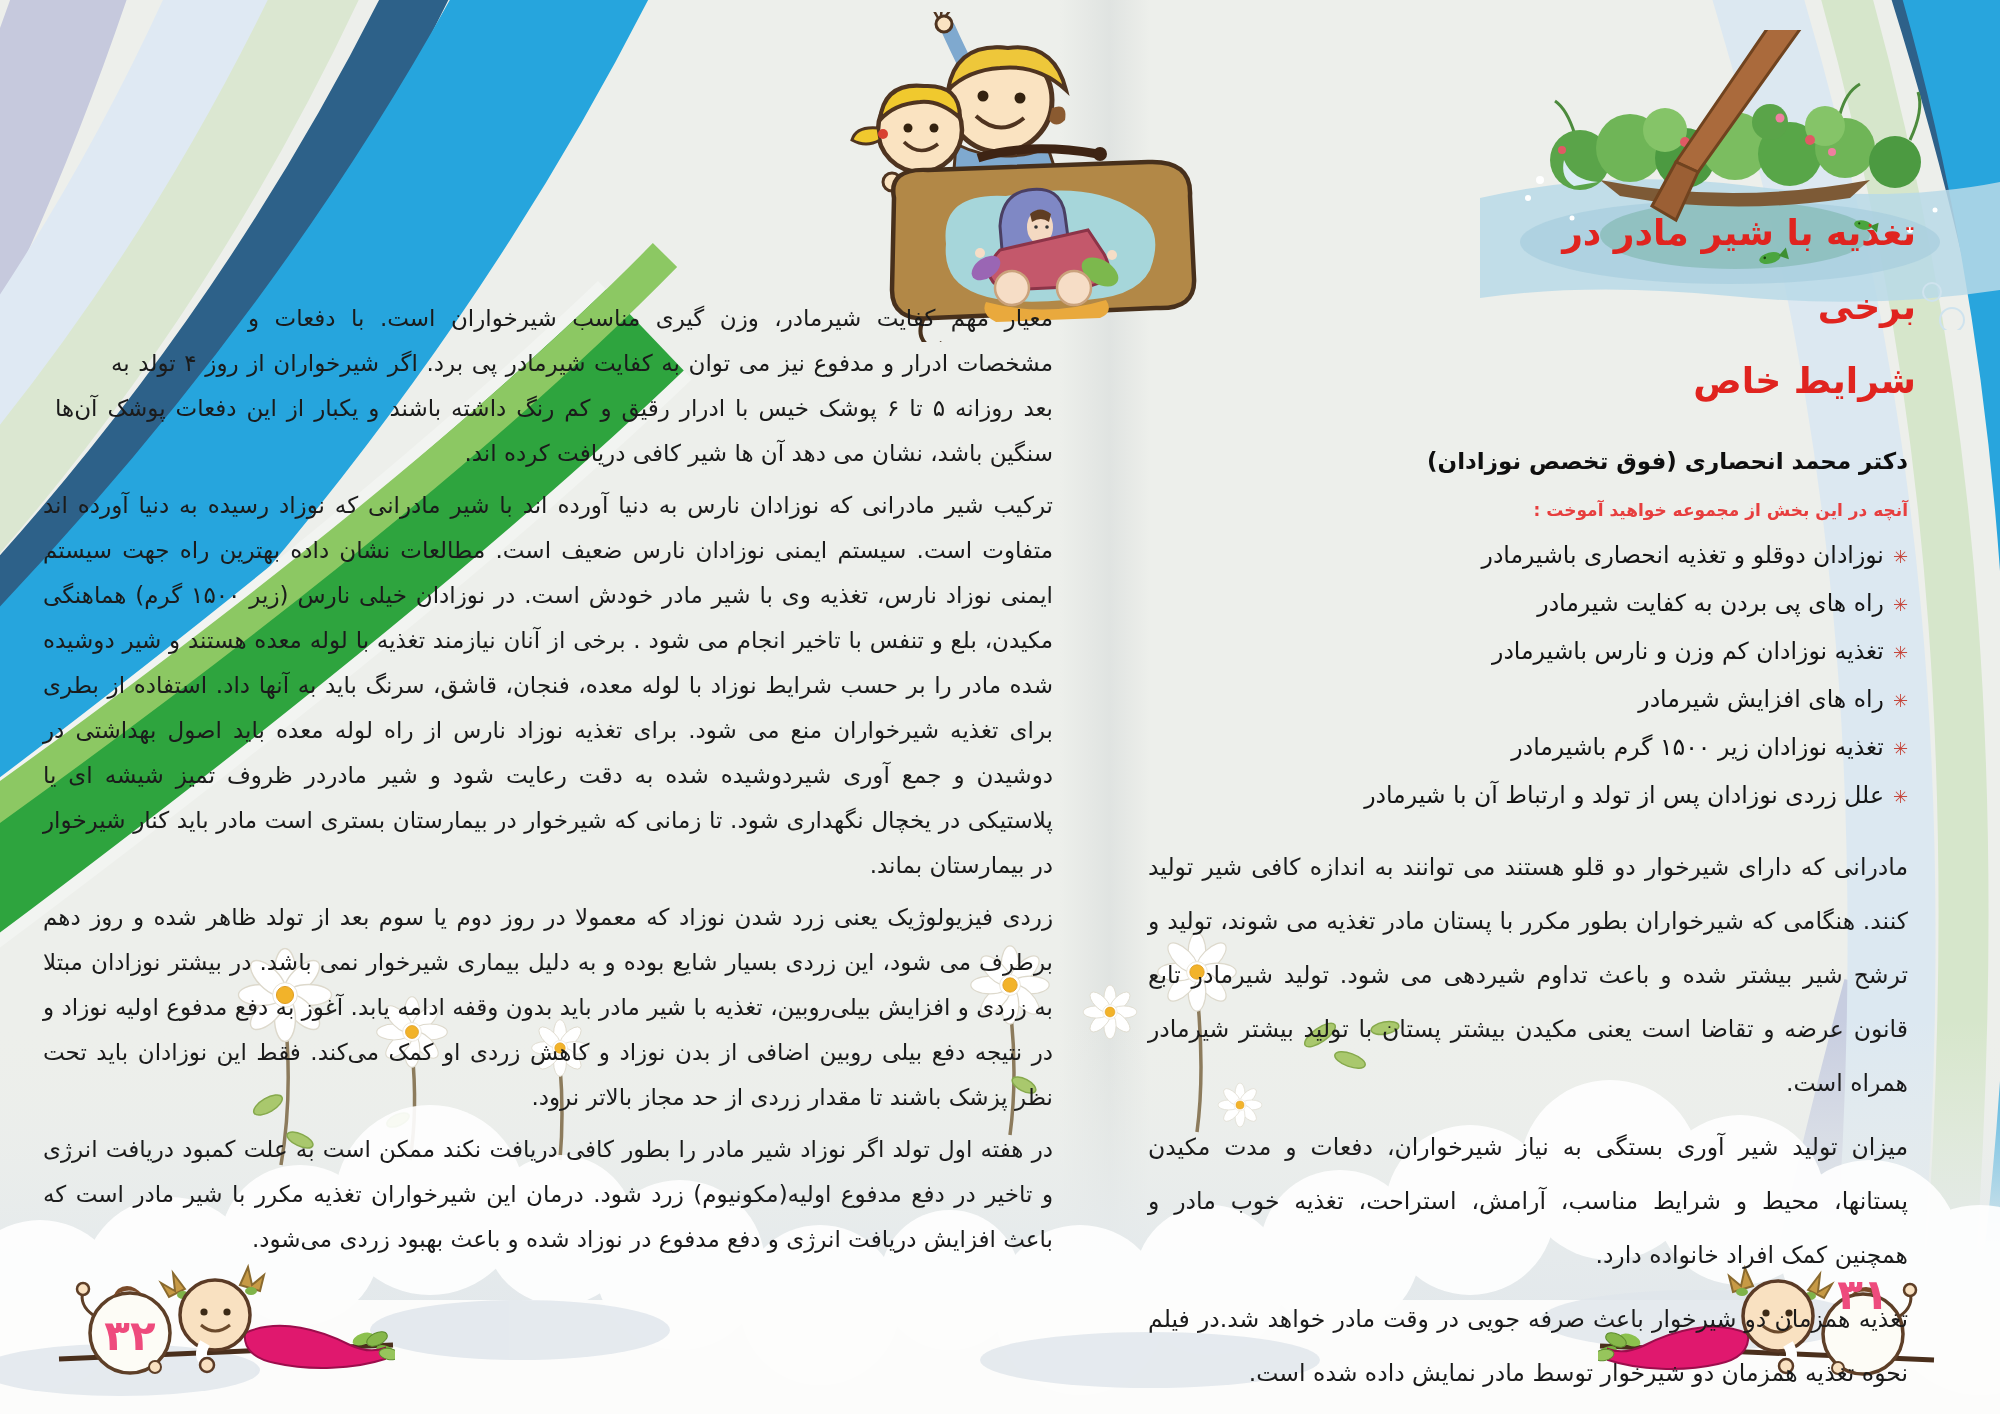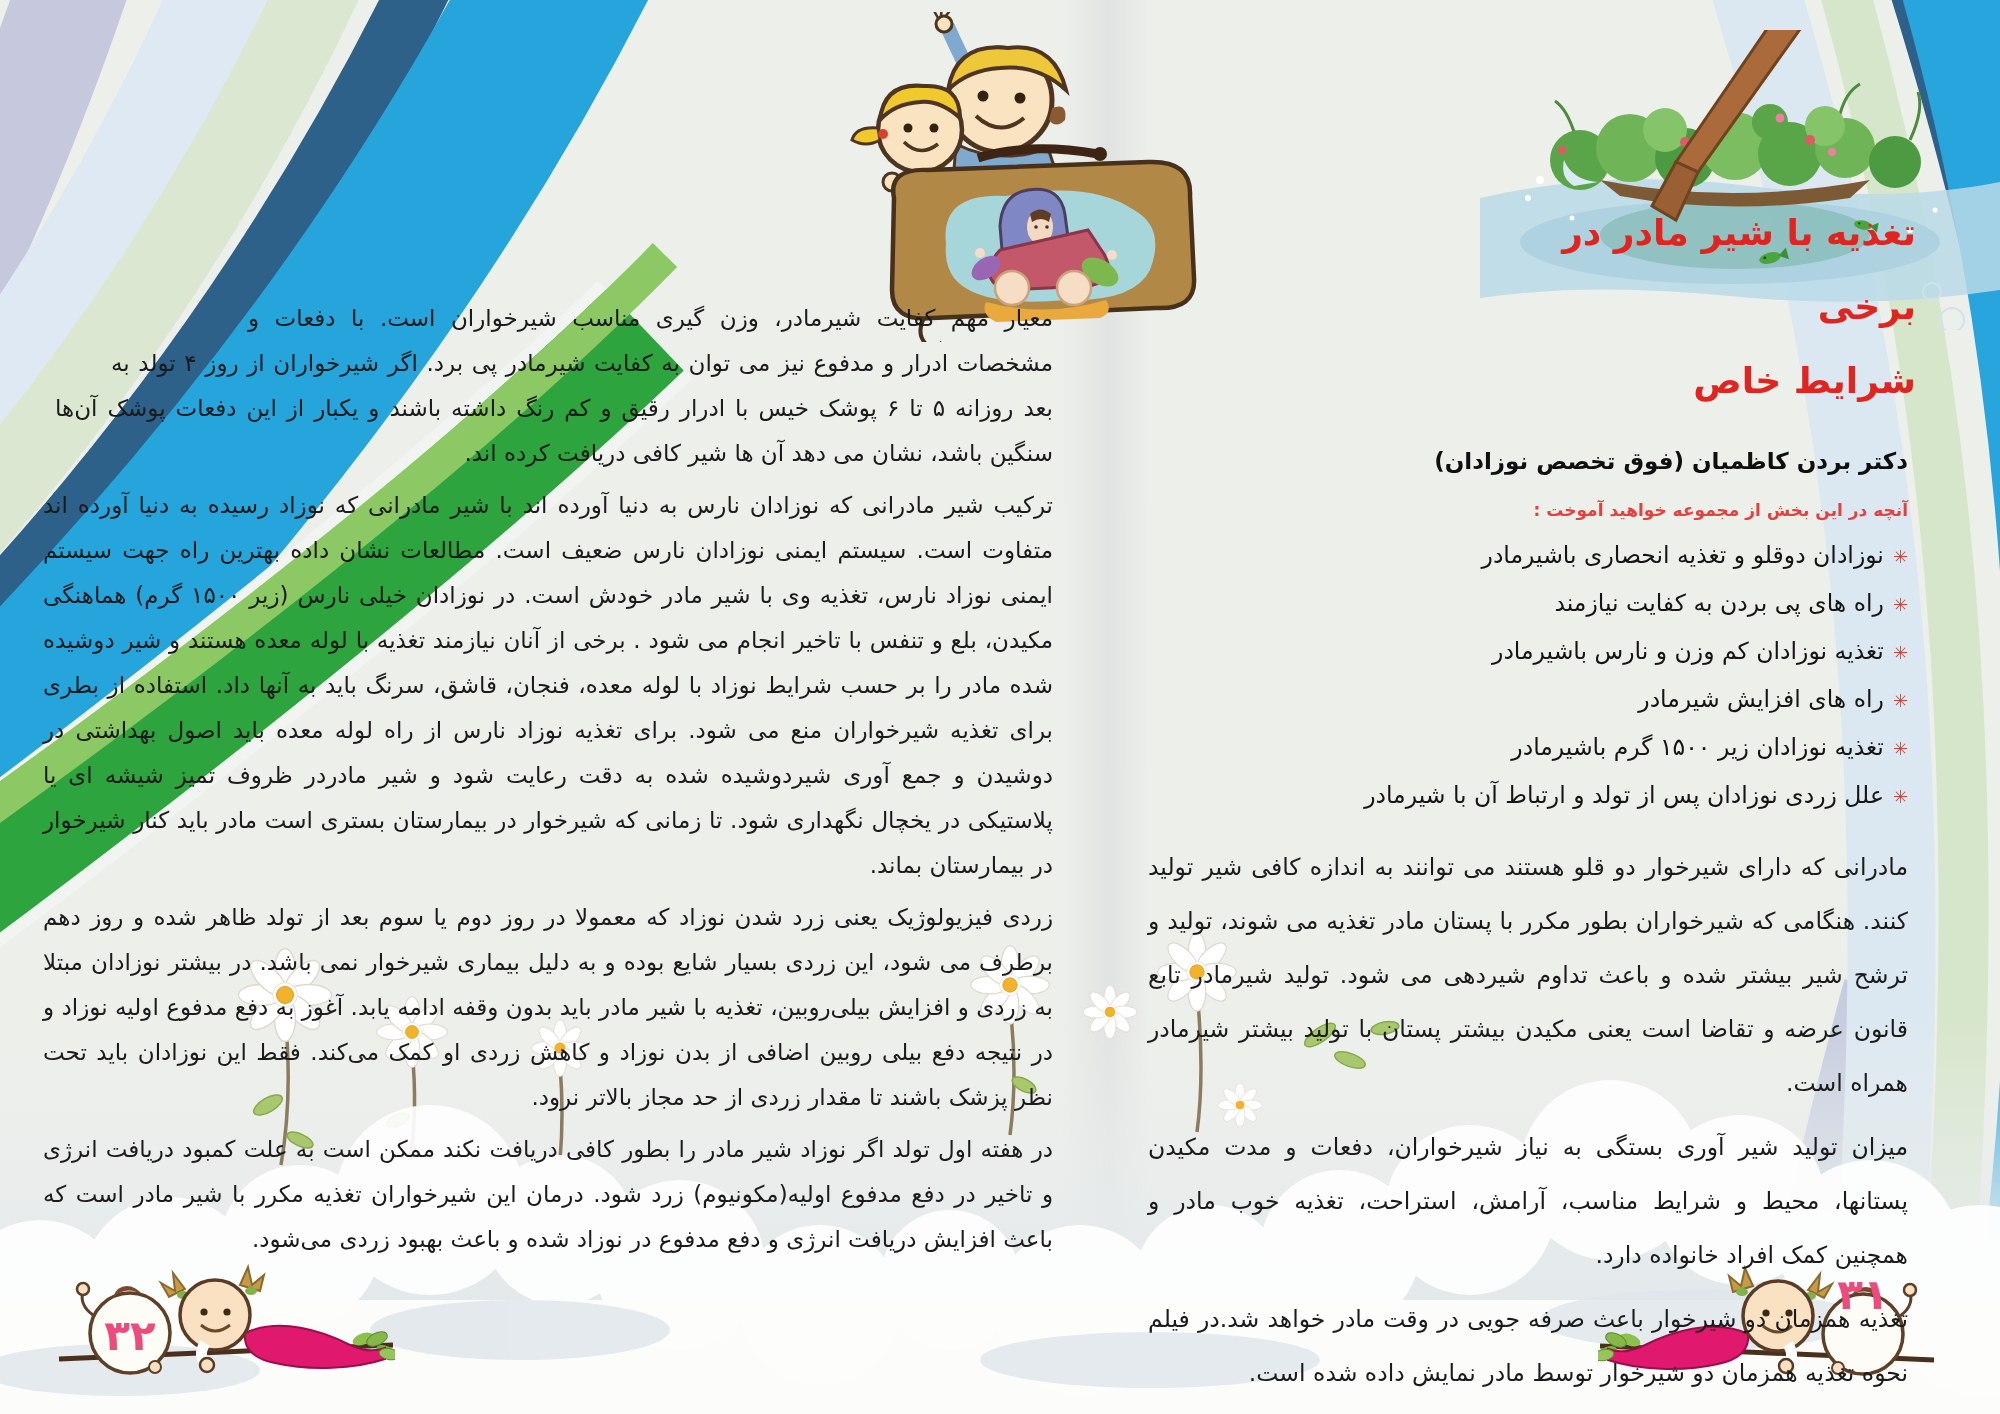--- a/index.html
+++ b/index.html
@@ -321,28 +321,28 @@
     <p>ترکیب شیر مادرانی که نوزادان نارس به دنیا آورده اند با شیر مادرانی که نوزاد رسیده به دنیا آورده اند متفاوت است. سیستم ایمنی نوزادان نارس ضعیف است. مطالعات نشان داده بهترین راه جهت سیستم ایمنی نوزاد نارس، تغذیه وی با شیر مادر خودش است. در نوزادان خیلی نارس (زیر ۱۵۰۰ گرم) هماهنگی مکیدن، بلع و تنفس با تاخیر انجام می شود . برخی از آنان نیازمند تغذیه با لوله معده هستند و شیر دوشیده شده مادر را بر حسب شرایط نوزاد با لوله معده، فنجان، قاشق، سرنگ باید به آنها داد. استفاده از بطری برای تغذیه شیرخواران منع می شود. برای تغذیه نوزاد نارس از راه لوله معده باید اصول بهداشتی در دوشیدن و جمع آوری شیردوشیده شده به دقت رعایت شود و شیر مادردر ظروف تمیز شیشه ای یا پلاستیکی در یخچال نگهداری شود. تا زمانی که شیرخوار در بیمارستان بستری است مادر باید کنار شیرخوار در بیمارستان بماند.</p>
     <p>زردی فیزیولوژیک  یعنی زرد شدن نوزاد که معمولا در روز دوم یا سوم  بعد از تولد ظاهر شده و روز دهم برطرف می شود، این زردی بسیار شایع بوده و به دلیل بیماری شیرخوار نمی باشد. در بیشتر نوزادان مبتلا به زردی و افزایش بیلی‌روبین، تغذیه با شیر مادر باید بدون وقفه ادامه یابد. آغوز به دفع مدفوع اولیه نوزاد و در نتیجه دفع بیلی روبین اضافی از بدن نوزاد و کاهش زردی او کمک می‌کند. فقط این نوزادان باید تحت نظر پزشک باشند تا مقدار زردی از حد مجاز بالاتر نرود.</p>
     <p>در هفته اول تولد اگر نوزاد شیر مادر را بطور کافی دریافت نکند  ممکن است به علت کمبود دریافت انرژی و تاخیر در دفع مدفوع اولیه(مکونیوم) زرد شود. درمان این شیرخواران تغذیه مکرر با شیر مادر است که باعث افزایش دریافت انرژی و دفع مدفوع در نوزاد شده و باعث بهبود زردی می‌شود.</p>
   </div>
 
   <div class="right-col">
     <div class="doc-title">
       <div>تغذیه با شیر مادر در برخی</div>
       <div>شرایط خاص</div>
     </div>
-    <div class="author">دکتر بردن کاظمیان (فوق تخصص نوزادان)</div>
+    <div class="author">دکتر محمد انحصاری (فوق تخصص نوزادان)</div>
     <div class="learn-heading">آنچه در این بخش از مجموعه خواهید آموخت :</div>
     <div class="learn-list">
       <div class="learn-item">
         <span class="bullet">✳</span><span>نوزادان دوقلو و تغذیه انحصاری باشیرمادر</span>
       </div>
       <div class="learn-item">
-        <span class="bullet">✳</span><span>راه های پی بردن به کفایت نیازمند</span>
+        <span class="bullet">✳</span><span>راه های پی بردن به کفایت شیرمادر</span>
       </div>
       <div class="learn-item">
         <span class="bullet">✳</span><span>تغذیه نوزادان کم وزن و نارس باشیرمادر</span>
       </div>
       <div class="learn-item">
         <span class="bullet">✳</span><span>راه های افزایش شیرمادر</span>
       </div>
       <div class="learn-item">
         <span class="bullet">✳</span><span>تغذیه نوزادان زیر ۱۵۰۰ گرم باشیرمادر</span>
       </div>

